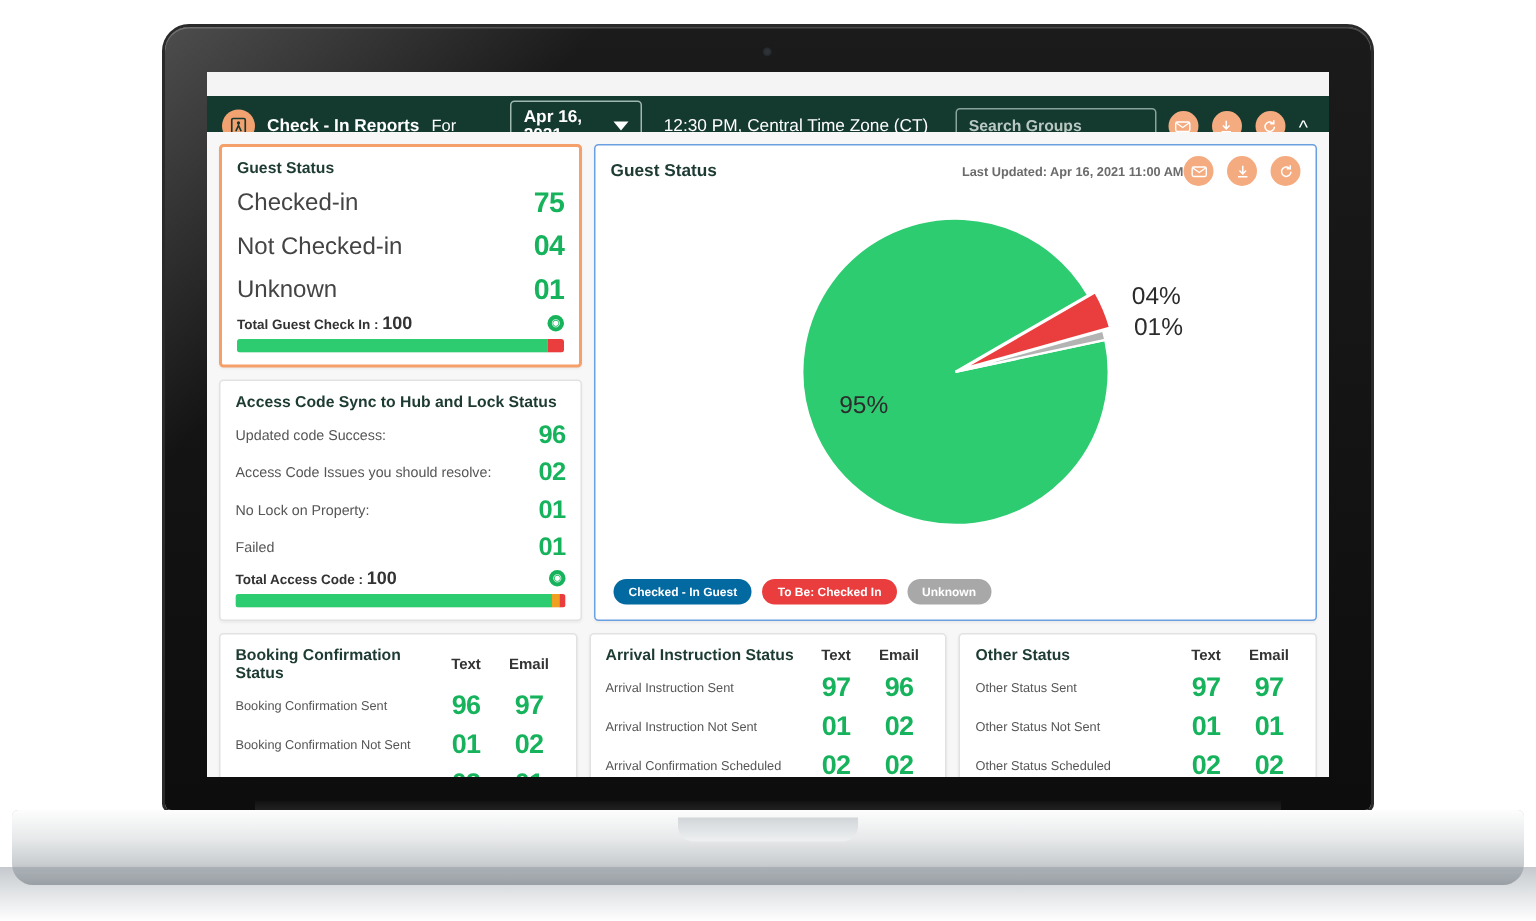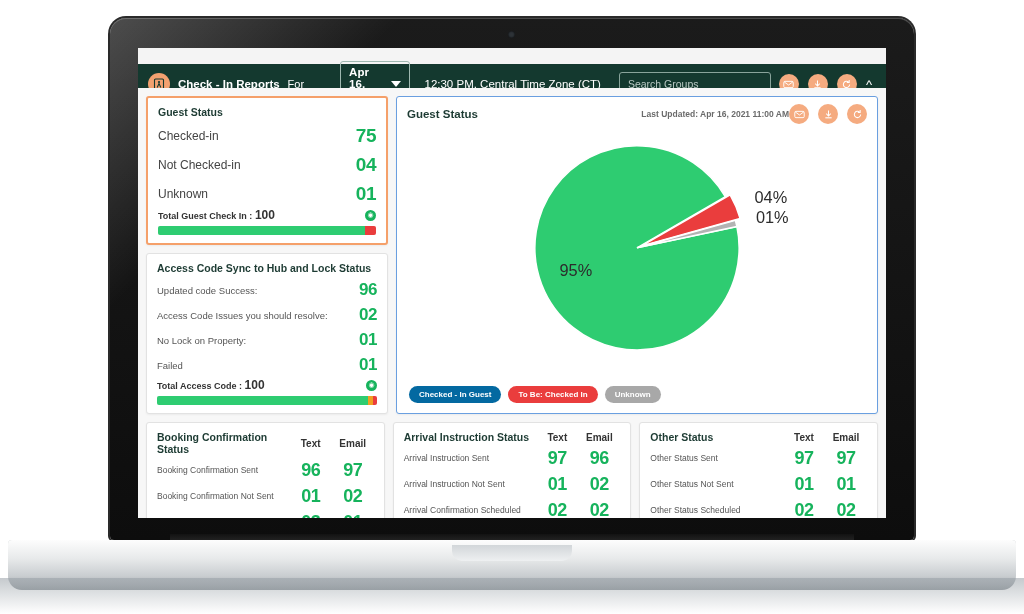--- a/index.html
+++ b/index.html
@@ -67,23 +67,23 @@
   .hdr-title { color:#ffffff; font-size:11.5px; font-weight:bold; white-space:nowrap; }
   .hdr-for { color:#ffffff; font-size:11px; }
   .date-select {
     display:flex; align-items:center; gap:14px;
     border:1px solid #9fb8b0; border-radius:3px;
     padding:4px 8px; color:#fff; font-size:11.5px; font-weight:bold; background:transparent;margin-left:28px;
   }
   .caret { width:0;height:0;border-left:5px solid transparent;border-right:5px solid transparent;border-top:6px solid #ffffff; }
   .tz { color:#ffffff; font-size:11.5px; font-weight:normal; white-space:nowrap; margin-left:6px;}
   .search-input {
-    margin-left:10px; width:152px; height:24px;
+    margin-left:10px; width:134px; height:24px;
     border:1px solid #89a49b; border-radius:3px; background:transparent;
-    color:#cfdcd7; font-size:10.5px; padding:0 8px; font-family:"Liberation Sans", sans-serif;
+    color:#cfdcd7; font-size:10.5px; padding:0 8px; font-family:"Liberation Sans", sans-serif;font-weight:bold;
   }
   .search-input::placeholder{ color:#b9c8c3; }
   .hdr-icons { margin-left:auto; display:flex; align-items:center; gap:9px; padding-right:4px;}
   .circ-btn {
     width:20px;height:20px;border-radius:50%;background:#f5ab80;
     display:flex;align-items:center;justify-content:center;
   }
   .circ-btn svg{ display:block; }
   .chev { color:#fff; font-size:13px; line-height:1; }
 
@@ -101,21 +101,21 @@
   .card.blue { border:1px solid #6a9fe0; }
 
   .card-title { font-size:10.5px; font-weight:bold; color:#1d3b33; }
 
   
   .col-left { width:242px; display:flex; flex-direction:column; gap:8px;}
   .panel-pad { padding:8px 10px 8px 10px; }
 
   .stat-row { display:flex; align-items:center; justify-content:space-between; }
   .stat-label { font-size:9.5px; color:#555; }
-  .stat-label.big { font-size:12px; color:#444; }
+  .stat-label.big { font-size:16px; color:#444; }
   .stat-val { font-size:19px; font-weight:bold; color:#16b35c; letter-spacing:-.5px; }
   .stat-val.sm { font-size:17px; }
 
   .total-row { display:flex; align-items:center; justify-content:space-between; margin-top:3px;}
   .total-label { font-size:9px; color:#333; font-weight:bold; }
   .total-label b { font-size:12px; }
   .gauge { width:11px;height:11px;border-radius:50%;background:#16b35c;display:flex;align-items:center;justify-content:center;color:#fff;font-size:7px;}
   .bar { height:9px; border-radius:2px; overflow:hidden; display:flex; margin-top:4px; background:#eee; }
   .bar i { display:block; height:100%; }
 

